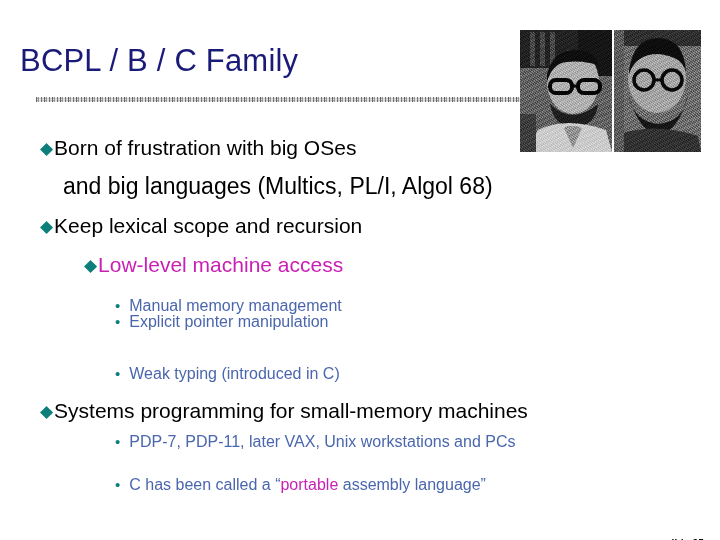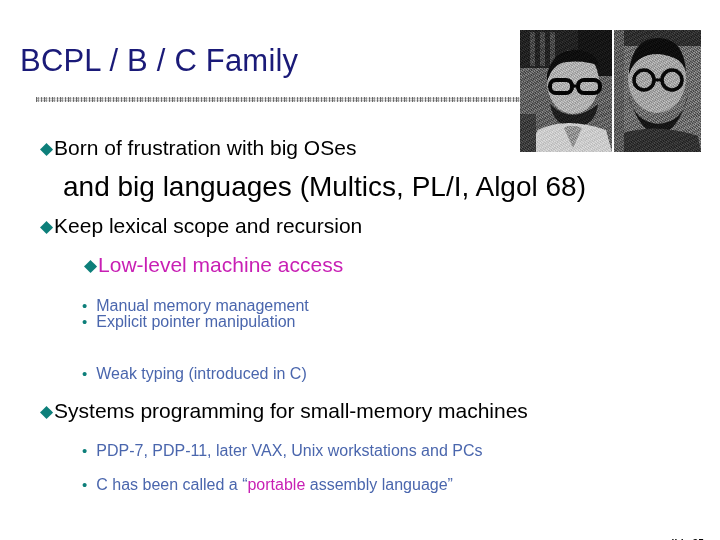--- a/index.html
+++ b/index.html
@@ -98,32 +98,33 @@
   .lvl1 .dia {
     color: #0d7f7a;
     font-size: 17px;
     vertical-align: 1px;
     margin-right: 1px;
   }
   .lvl1.magenta { color: #c81fb4; margin-left: 44px; }
 
   .cont1 {
     position: absolute;
-    font-size: 28px;
+    font-size: 23px;
     line-height: 25px;
     color: #000000;
     white-space: nowrap;
   }
 
   .lvl2 {
     position: absolute;
     font-size: 16px;
     line-height: 20px;
     color: #4a66ad;
     white-space: nowrap;
+    margin-left: 33px;
   }
   .lvl2 .dot {
     color: #0d7f7a;
     font-size: 15px;
     margin-right: 9px;
   }
   .hl { color: #c81fb4; }
 
   
   .slide-num {
@@ -211,21 +212,21 @@
     </div>
 
     <div class="lvl2" style="left:82px; top:364px;">
       <span class="dot">•</span><span>Weak typing (introduced in C)</span>
     </div>
 
     <div class="lvl1" style="left:40px; top:398px;">
       <span class="dia">◆</span><span>Systems programming for small-memory machines</span>
     </div>
 
-    <div class="lvl2" style="left:82px; top:441px;">
+    <div class="lvl2" style="left:82px; top:432px;">
       <span class="dot">•</span><span>PDP-7, PDP-11, later VAX, Unix workstations and PCs</span>
     </div>
 
     <div class="lvl2" style="left:82px; top:475px;">
       <span class="dot">•</span><span>C has been called a “</span><span class="hl">portable</span><span> assembly language”</span>
     </div>
 
   </div>
 
   <div class="slide-num">slide 25</div>

